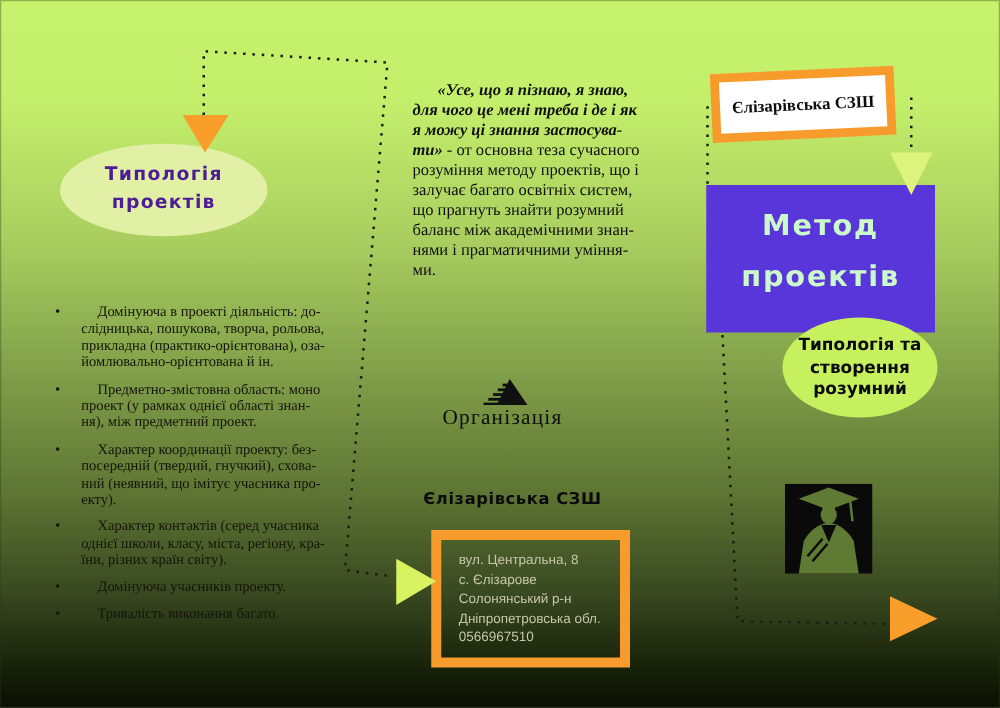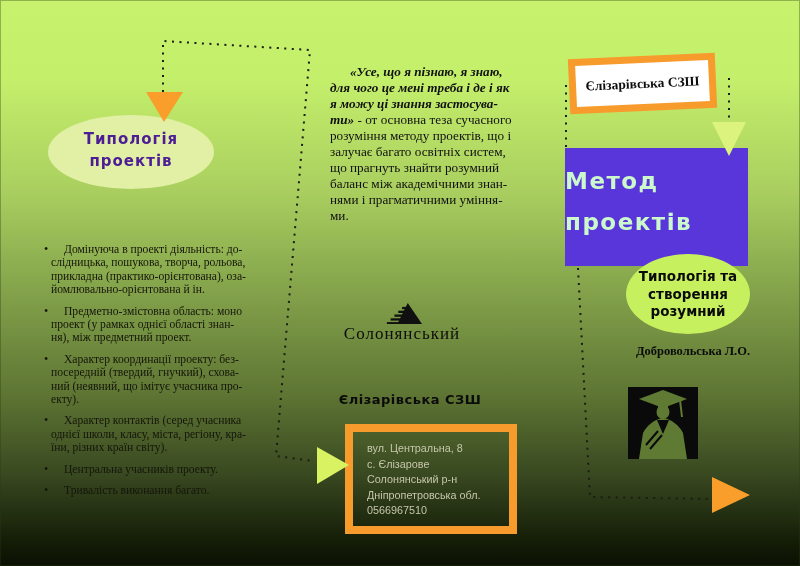--- a/index.html
+++ b/index.html
@@ -12,42 +12,42 @@
   .abs{position:absolute;}
   
   .left-ellipse{left:48px;top:115px;width:166px;height:74px;background:#e2f0a5;border-radius:50%;z-index:1;}
   .ellipse-title{width:100%;text-align:center;font:bold 15px/22px "DejaVu Sans",sans-serif;
     letter-spacing:1px;color:#4c1d95;padding-top:13px;white-space:pre-line;}
   .intro{left:26px;top:192px;width:232px;font:11.6px/13.4px "Liberation Serif",serif;
     color:#15150a;text-indent:19px;white-space:pre-line;z-index:1;}
   .bullets{left:38px;top:243px;width:226px;z-index:1;}
   .bullet{position:relative;margin-bottom:8px;}
   .bullet .dot{position:absolute;left:6px;top:-1px;font-size:12px;color:#15150a;}
-  .bullet .btext{margin-left:13px;text-indent:13px;font:11.6px/13.4px "Liberation Serif",serif;
+  .bullet .btext{margin-left:27px;text-indent:13px;font:11.6px/13.4px "Liberation Serif",serif;
     color:#15150a;white-space:pre-line;}
   
   .quote{left:330px;top:64px;width:204px;font-size:13.2px;line-height:16px;color:#101010;
     text-indent:20px;white-space:pre-line;z-index:1;}
   .quote .qb{font-weight:bold;font-style:italic;}
   .org-logo{left:384px;top:302px;width:38px;height:25px;z-index:1;}
   .org-label{left:336px;top:324px;width:132px;text-align:center;
     font:17px "Liberation Serif",serif;letter-spacing:1px;color:#0c0c0c;z-index:1;}
   .school-mid{left:330px;top:392px;width:160px;text-align:center;
     font:bold 13px "DejaVu Sans",sans-serif;letter-spacing:.5px;color:#0b0b0b;z-index:1;}
-  .address-box{left:345px;top:424px;width:172px;height:110px;border:8px solid #f89b2d;
+  .address-box{left:345px;top:424px;width:159px;height:110px;border:8px solid #f89b2d;
     box-sizing:border-box;z-index:1;}
   .address-text{padding:9px 4px 0 14px;font:10.8px/15.5px "Liberation Sans",sans-serif;
     color:#c6c6aa;white-space:pre-line;}
   
   .white-box{left:569px;top:56px;width:147px;height:55px;transform:rotate(-2.6deg);
     background:#f89b2d;display:flex;z-index:2;}
   .white-box-inner{margin:7px;background:#ffffff;flex:1;display:flex;align-items:center;
     justify-content:center;font:bold 13.5px "Liberation Serif",serif;color:#0d0d0d;}
   .purple-box{left:565px;top:148px;width:183px;height:118px;background:#5936da;z-index:1;}
-  .main-title{text-align:left;font:bold 23px/41px "DejaVu Sans",sans-serif;color:#ccf9cb;
+  .main-title{text-align:center;font:bold 23px/41px "DejaVu Sans",sans-serif;color:#ccf9cb;
     padding-top:13px;letter-spacing:1.5px;white-space:pre-line;}
   .right-ellipse{left:626px;top:254px;width:124px;height:80px;background:#c7f05f;
     border-radius:50%;z-index:2;}
   .subtitle{width:100%;text-align:center;font:bold 13.5px/17.5px "DejaVu Sans",sans-serif;
     color:#0a0a0a;padding-top:14px;white-space:pre-line;}
   .author{left:618px;top:344px;width:150px;text-align:center;
     font:bold 12.5px "Liberation Serif",serif;color:#0c0c0c;z-index:1;}
   .grad-img{left:628px;top:387px;width:70px;height:72px;z-index:1;}
   .overlay{left:0;top:0;z-index:4;pointer-events:none;}
 </style>
@@ -84,21 +84,21 @@
 екту).</div>
     </div>
     <div class="bullet">
       <span class="dot">•</span>
       <div class="btext">Характер контактів (серед учасника
 однієї школи, класу, міста, регіону, кра-
 їни, різних країн світу).</div>
     </div>
     <div class="bullet">
       <span class="dot">•</span>
-      <div class="btext">Центральна учасників проекту.</div>
+      <div class="btext">Домінуюча учасників проекту.</div>
     </div>
     <div class="bullet">
       <span class="dot">•</span>
       <div class="btext">Тривалість виконання багато.</div>
     </div>
   </div>
 
   <div class="abs quote"><span class="qb">«Усе, що я пізнаю, я знаю,
 для чого це мені треба і де і як
 я можу ці знання застосува-
@@ -115,21 +115,21 @@
       <g fill="#101010">
         <polygon points="25,1 40,23 14,23"></polygon>
         <rect x="19" y="5" width="7" height="2.4"></rect>
         <rect x="15" y="9" width="11" height="2.4"></rect>
         <rect x="11" y="13" width="15" height="2.4"></rect>
         <rect x="7" y="17" width="19" height="2.4"></rect>
         <rect x="3" y="21" width="23" height="2"></rect>
       </g>
     </svg>
   </div>
-  <div class="abs org-label">Солонянський</div>
+  <div class="abs org-label">Організація</div>
 
   <div class="abs school-mid">Єлізарівська СЗШ</div>
 
   <div class="abs address-box">
     <div class="address-text">вул. Центральна, 8
 с. Єлізарове
 Солонянський р-н
 Дніпропетровська обл.
 0566967510</div>
   </div>
@@ -142,21 +142,20 @@
     <div class="main-title">Метод
 проектів</div>
   </div>
 
   <div class="abs right-ellipse">
     <div class="subtitle">Типологія та
 створення
 розумний</div>
   </div>
 
-  <div class="abs author">Добровольська Л.О.</div>
 
   <div class="abs grad-img">
     <svg width="70" height="72" viewBox="0 0 70 72">
       <rect width="70" height="72" fill="#0a0a0a"></rect>
       <g fill="#5f7a33">
         <polygon points="35,3 59,12 35,21 11,12"></polygon>
         <rect x="30" y="16" width="10" height="7"></rect>
         <ellipse cx="35" cy="25" rx="6.5" ry="7"></ellipse>
         <path d="M35,31 C27,32 19,38 15,46 L11,72 L59,72 L55,46 C51,38 43,32 35,31 Z"></path>
       </g>

